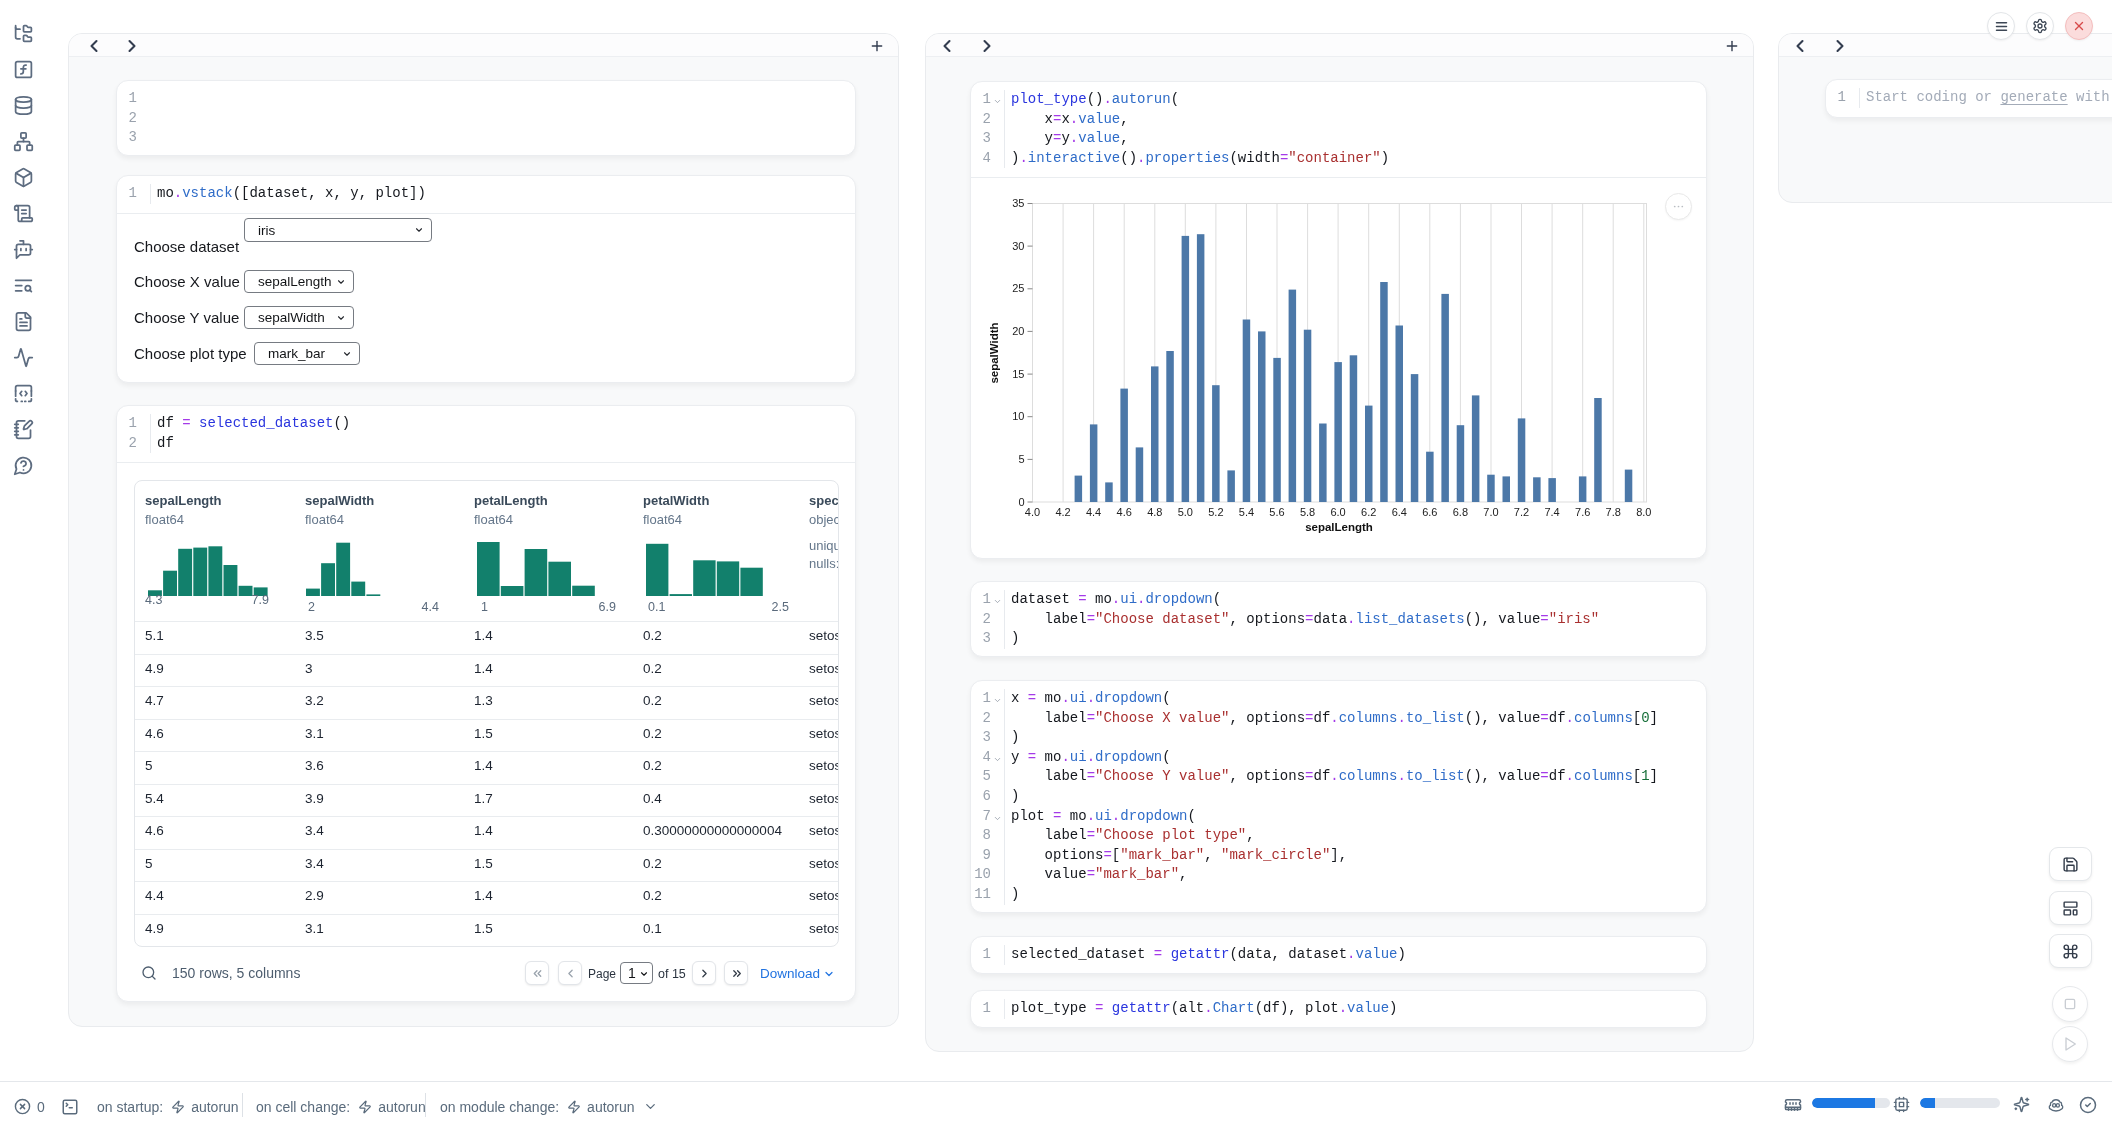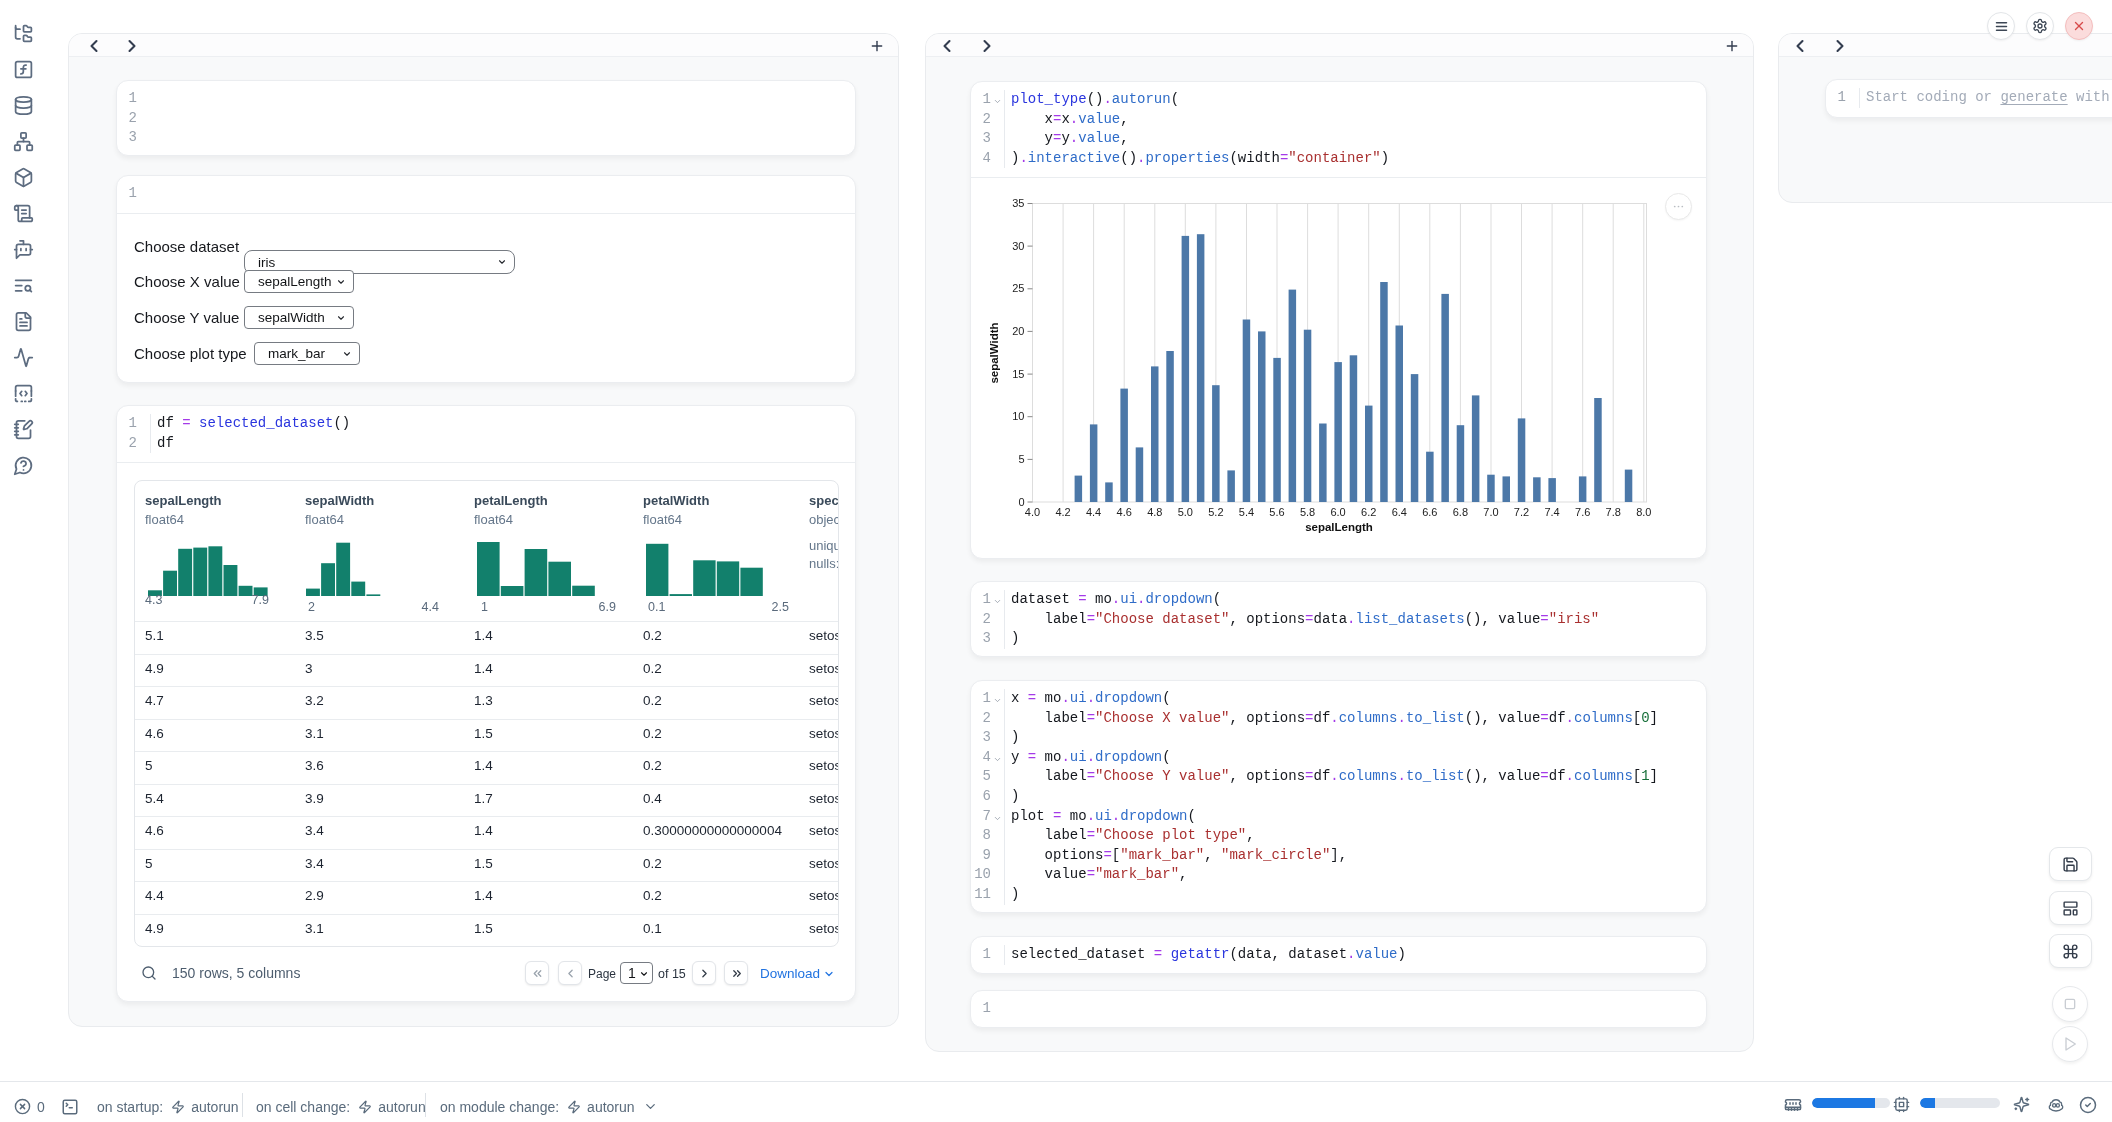--- a/index.html
+++ b/index.html
@@ -189,23 +189,24 @@
   <div class="code">
     <div class="gut">1
 2
 3</div>
   </div>
 </div>
 
 <div class="cell" style="left:116px; top:175px; width:740px; height:208px;">
   <div class="code codeb">
     <div class="gut">1</div>
+    <div class="src">mo<span class="op">.</span><span class="pr">vstack</span>([dataset, x, y, plot])</div>
   </div>
   <div class="uirow" style="left:17px; top:58px; height:25px;">Choose dataset</div>
-  <div class="sel" style="left:127px; top:74px; width:271px; height:24px;border-radius:8px;">iris<svg class="ic car" viewBox="0 0 24 24" style="stroke-width:2.6">
+  <div class="sel" style="left:127px; top:42px; width:188px; height:24px;">iris<svg class="ic car" viewBox="0 0 24 24" style="stroke-width:2.6">
         <path d="m6 9 6 6 6-6"></path>
       </svg></div>
   <div class="uirow" style="left:17px; top:93px; height:25px;">Choose X value</div>
   <div class="sel" style="left:127px; top:94px; width:110px; height:23px;">sepalLength<svg class="ic car" viewBox="0 0 24 24" style="stroke-width:2.6">
         <path d="m6 9 6 6 6-6"></path>
       </svg></div>
   <div class="uirow" style="left:17px; top:129px; height:25px;">Choose Y value</div>
   <div class="sel" style="left:127px; top:130px; width:110px; height:23px;">sepalWidth<svg class="ic car" viewBox="0 0 24 24" style="stroke-width:2.6">
         <path d="m6 9 6 6 6-6"></path>
       </svg></div>
@@ -556,20 +557,21 @@
 <div class="cell" style="left:970px; top:936px; width:737px; height:38px;">
   <div class="code">
     <div class="gut">1</div>
     <div class="src">selected_dataset <span class="op">=</span> <span class="fn">getattr</span>(data, dataset<span class="op">.</span><span class="pr">value</span>)</div>
   </div>
 </div>
 
 <div class="cell" style="left:970px; top:990px; width:737px; height:38px;">
   <div class="code">
     <div class="gut">1</div>
+    <div class="src">plot_type <span class="op">=</span> <span class="fn">getattr</span>(alt<span class="op">.</span><span class="pr">Chart</span>(df), plot<span class="op">.</span><span class="pr">value</span>)</div>
   </div>
 </div>
 
 <div class="cell" style="left:1825px; top:79px; width:600px; height:39px;">
   <div class="code">
     <div class="gut">1</div>
     <div class="src" style="color:#a3abb8">Start coding or <span style="text-decoration:underline; text-underline-offset:3px;">generate</span> with AI</div>
   </div>
 </div>
 

